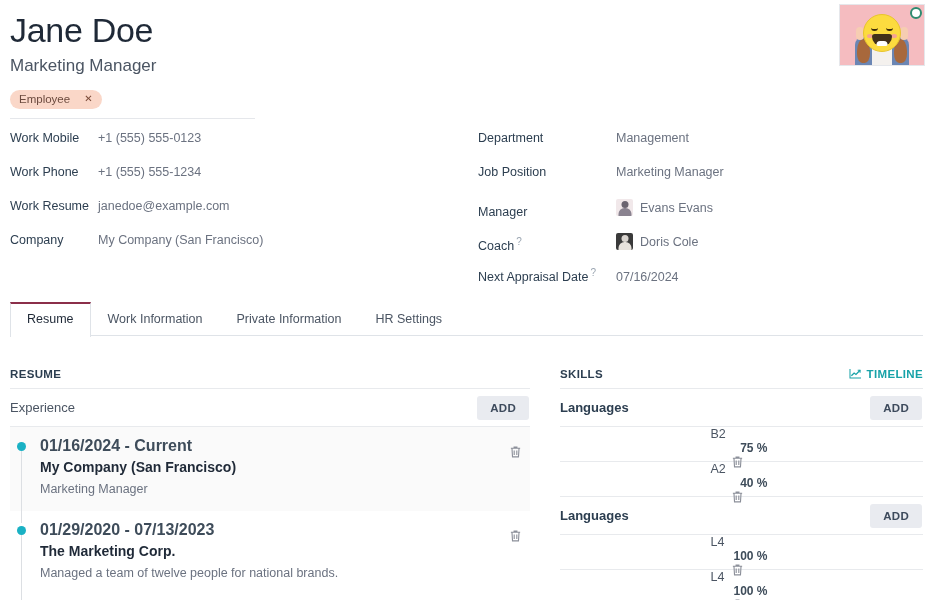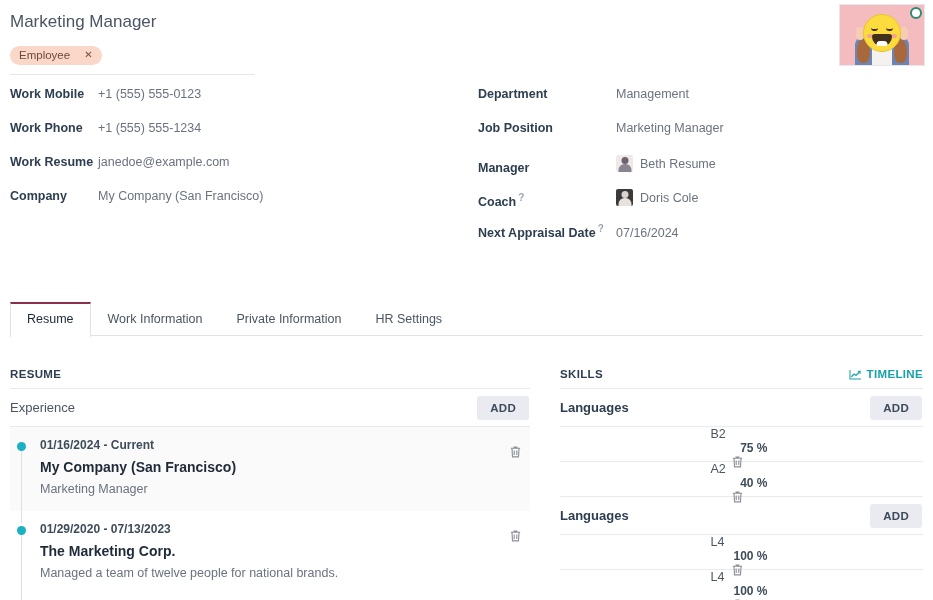--- a/index.html
+++ b/index.html
@@ -81,21 +81,21 @@
     border: 2px solid #2e8b70; background: #ffffff;
   }
 
   
   .fields { position: relative; margin-top: 12px; height: 160px; }
   .field-col { position: absolute; top: 0; }
   .col-left  { left: 10px;  width: 440px; }
   .col-right { left: 478px; width: 440px; }
   .frow { display: flex; align-items: baseline; height: 34px; }
   .flabel {
-    font-size: 12.5px; font-weight: bold; color: #2c3e50;
+    font-size: 12.5px; font-weight: normal; color: #2c3e50;
     white-space: nowrap;
   }
   .col-left .flabel  { width: 88px; }
   .col-right .flabel { width: 138px; }
   .fval { font-size: 12.5px; color: #6b7280; }
   .help-q {
     color: #9aa5b1; font-size: 10px; vertical-align: super;
     margin-left: 2px; cursor: pointer;
   }
   .person { display: inline-flex; align-items: center; gap: 7px; }
@@ -133,21 +133,21 @@
   .panel-resume { position: absolute; left: 10px; top: 0; width: 520px; }
   .panel-skills { position: absolute; left: 560px; top: 0; width: 363px; }
 
   .panel-title {
     font-size: 11.5px; font-weight: bold; letter-spacing: .35px;
     color: #2c3e50; text-transform: uppercase;
     padding: 16px 0 8px 0; border-bottom: 1px solid #e8eaed;
     display: flex; align-items: center; justify-content: space-between;
   }
   .timeline-link {
-    display: inline-flex; align-items: center; gap: 5px;
+    display: inline-flex; align-items: flex-start; gap: 5px;
     color: #17a2a8; font-size: 11.5px; font-weight: bold;
     letter-spacing: .35px; cursor: pointer;
   }
 
   .sub-head {
     display: flex; align-items: center; justify-content: space-between;
     height: 38px; border-bottom: 1px solid #e8eaed; padding-right: 1px;
   }
   .sub-head-title { font-size: 13px; color: #4b5563; }
   .sub-head-title.bold { font-weight: bold; color: #2c3e50; font-size: 13px; }
@@ -165,21 +165,21 @@
   }
   .res-entry.shaded { background: #fafafa; }
   .res-dot {
     position: absolute; left: 7px; top: 15px;
     width: 9px; height: 9px; border-radius: 50%; background: #1ab1c4;
   }
   .res-line {
     position: absolute; left: 11px; top: 24px; bottom: -12px;
     width: 1px; background: #dcdfe3;
   }
-  .res-date { font-size: 12px; font-weight: bold; color: #3e4c5a; line-height: 17px; }
+  .res-date { font-size: 16px; font-weight: bold; color: #3e4c5a; line-height: 17px; }
   .res-title { font-size: 14px; font-weight: bold; color: #1f2937; line-height: 22px; margin-top: 2px; }
   .res-desc { font-size: 12.5px; color: #6b7280; line-height: 20px; margin-top: 1px; }
   .trash {
     position: absolute; right: 8px; top: 18px; cursor: pointer;
     color: #8b8f99;
   }
 
   
   .skill-row {
     display: flex; align-items: center; height: 35px;
@@ -197,20 +197,21 @@
     height: 38px; border-bottom: 1px solid #e8eaed; padding-right: 1px;
   }
   svg { display: block; }
 </style>
 </head>
 <body>
 
 <div class="page">
 
   <div class="header">
+    <div class="emp-name">Jane Doe</div>
     <div class="emp-subtitle">Marketing Manager</div>
     <div class="tag-row">
       <span class="tag-employee">
         <span>Employee</span>
         <span class="tag-x">✕</span>
       </span>
     </div>
     <div class="tag-underline"></div>
 
     <div class="avatar-box">
@@ -266,21 +267,21 @@
         <span class="flabel">Job Position</span>
         <span class="fval">Marketing Manager</span>
       </div>
       <div class="frow">
         <span class="flabel">Manager</span>
         <span class="person">
           <span class="person-av">
             <span class="pa-head"></span>
             <span class="pa-body"></span>
           </span>
-          <span class="fval">Beth Resume</span>
+          <span class="fval">Evans Evans</span>
         </span>
       </div>
       <div class="frow">
         <span class="flabel"><span>Coach</span><span class="help-q">?</span></span>
         <span class="person">
           <span class="person-av dark">
             <span class="pa-head"></span>
             <span class="pa-body"></span>
           </span>
           <span class="fval">Doris Cole</span>

